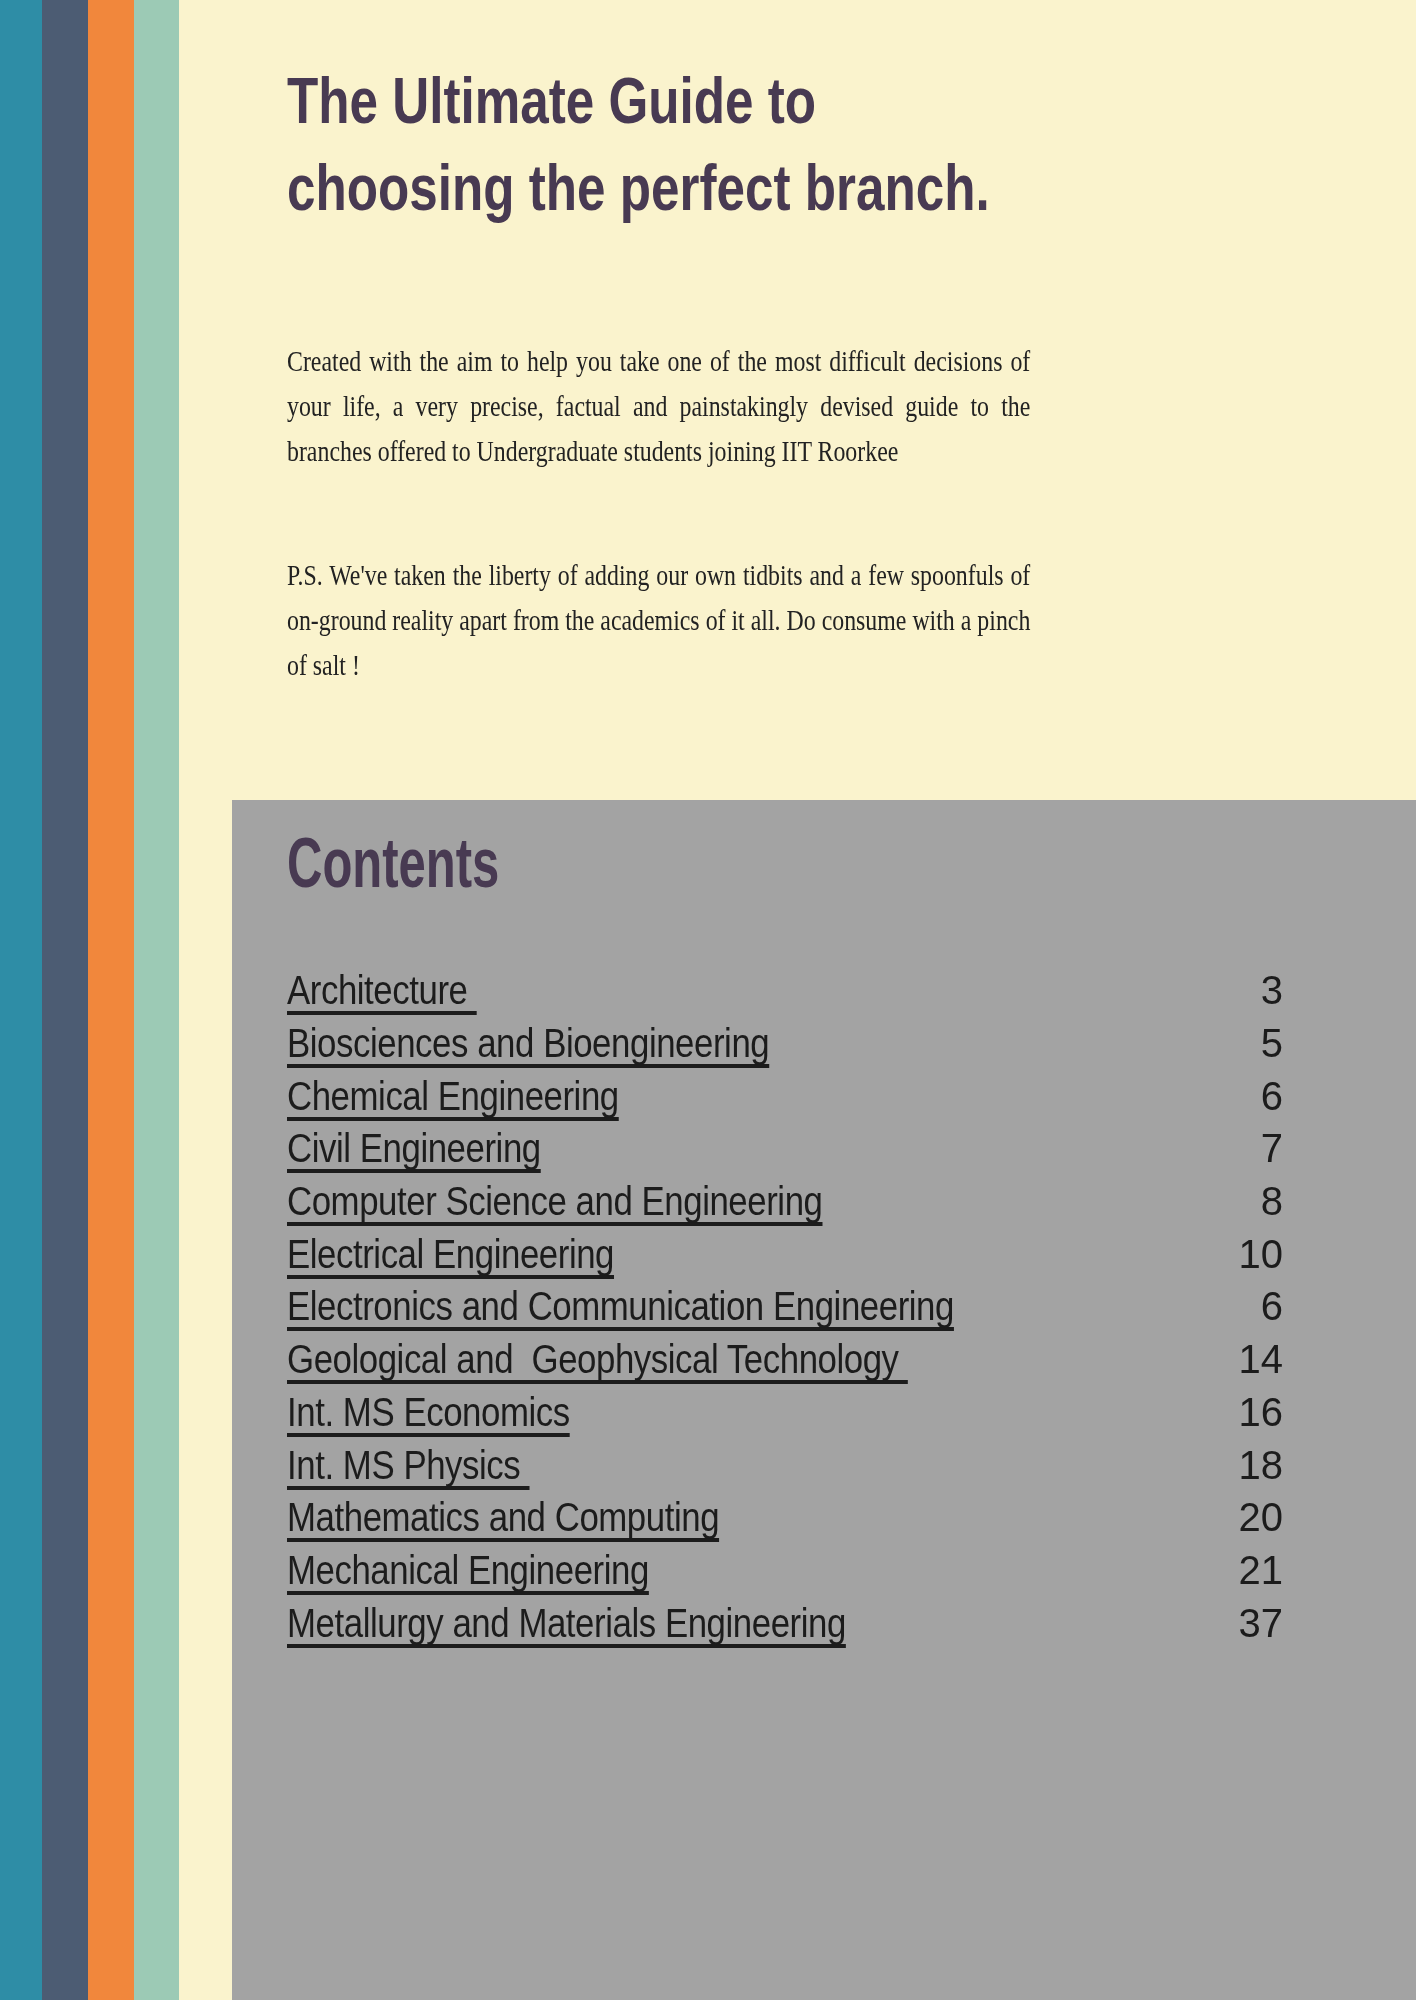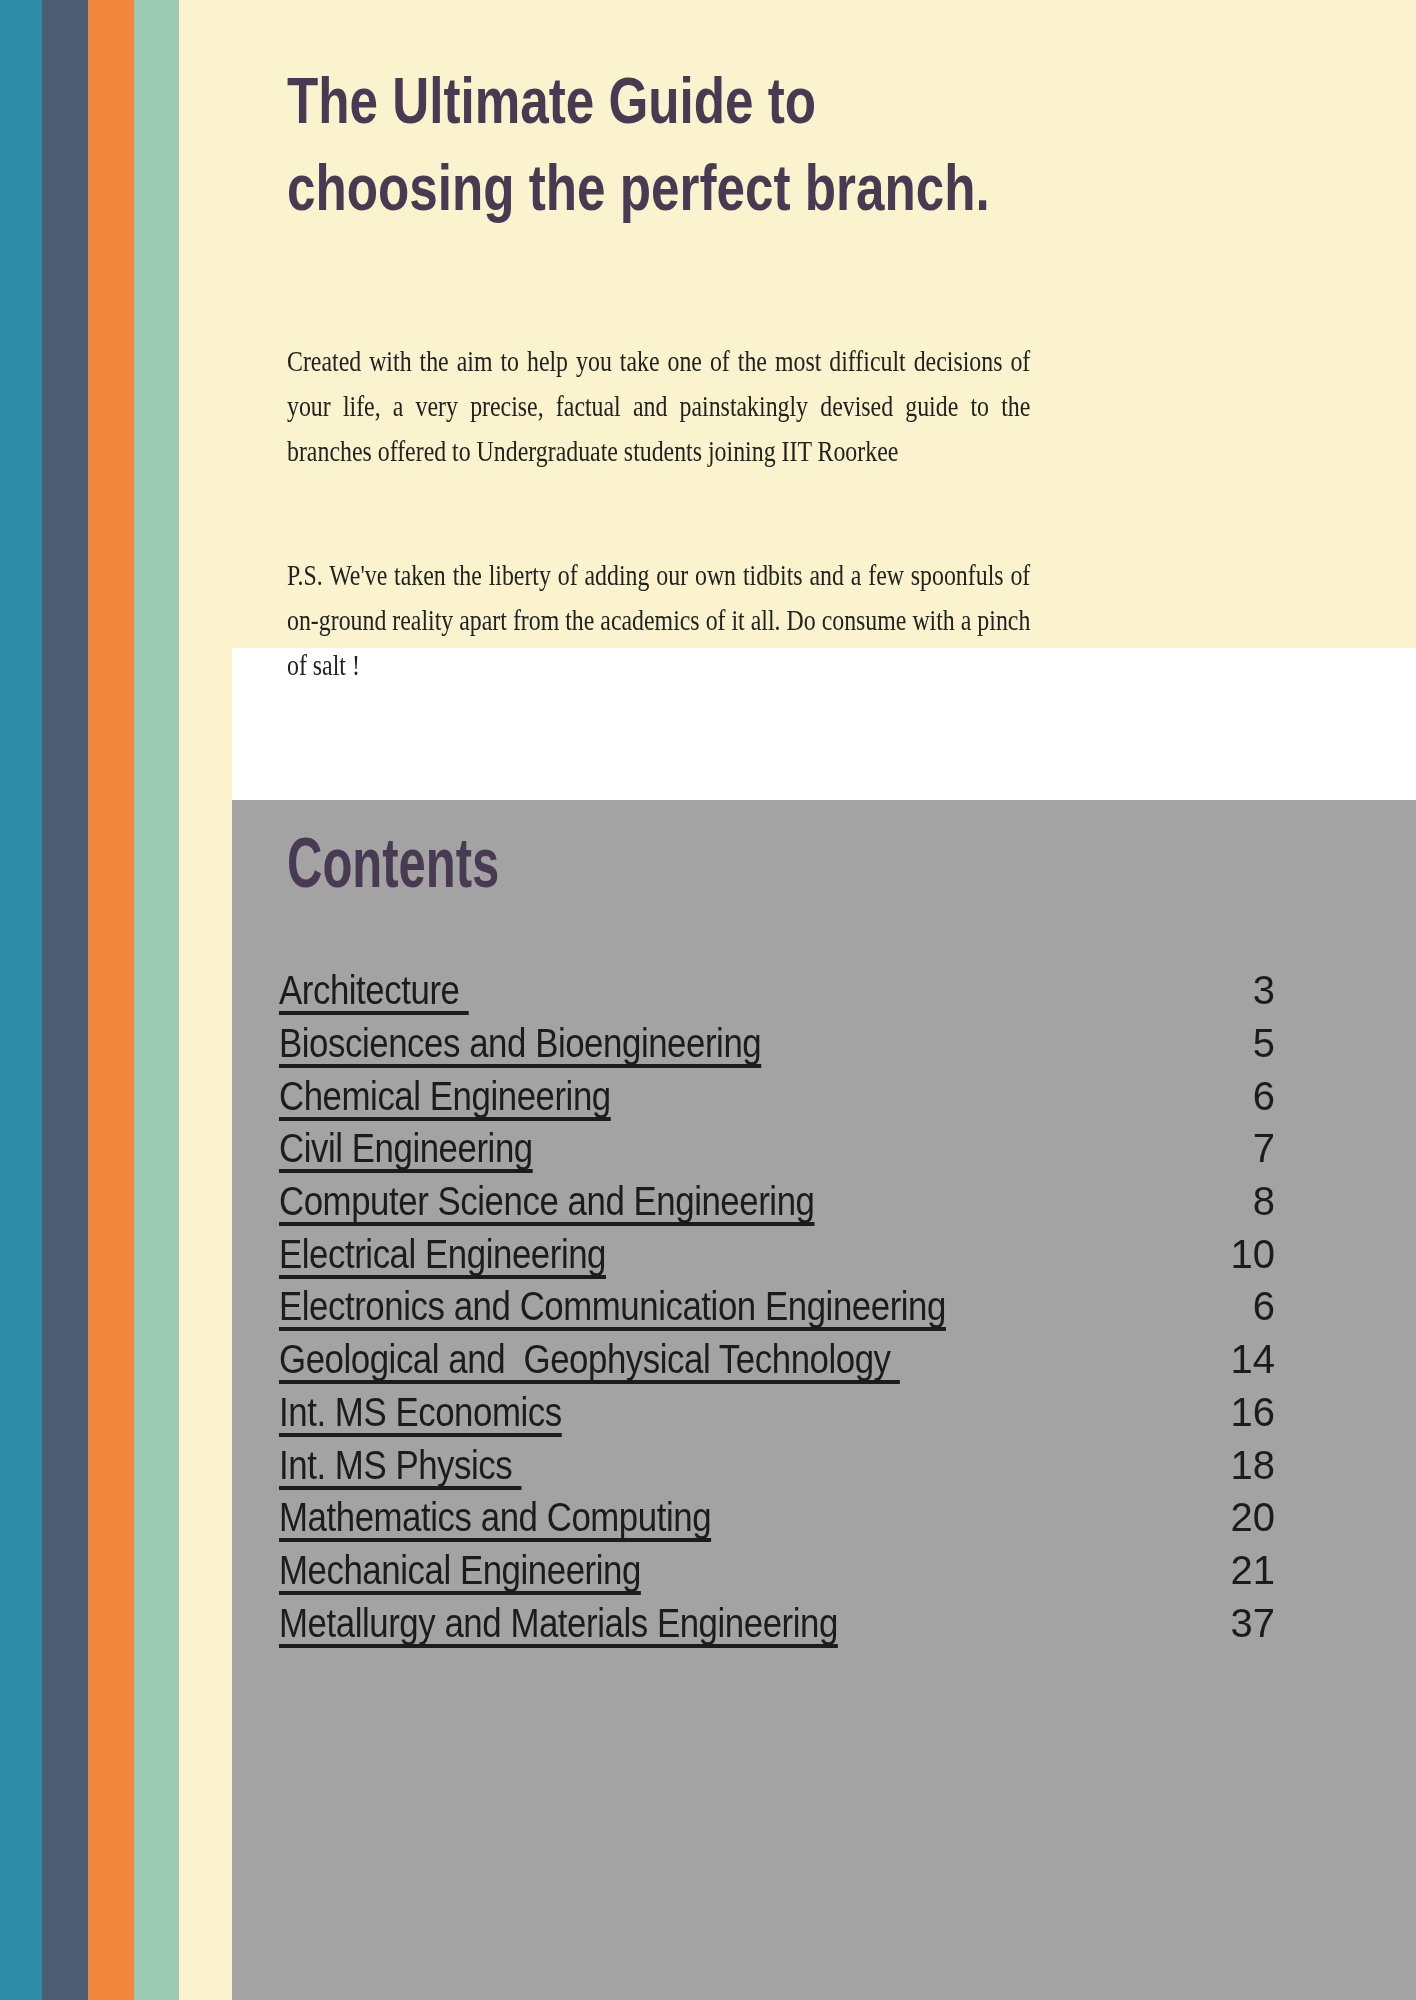--- a/index.html
+++ b/index.html
@@ -16,21 +16,21 @@
   .stripe-teal   { left: 0;   width: 42px; background: #2e8da6; }
   .stripe-slate  { left: 42px;  width: 46px; background: #4c5c73; }
   .stripe-orange { left: 88px;  width: 46px; background: #f1873c; }
   .stripe-sage   { left: 134px; width: 45px; background: #9ccab5; }
   .stripe-cream  { left: 179px; width: 53px; background: #faf3cd; }
 
   
   .cover-header {
     position: absolute;
     left: 179px; top: 0;
-    width: 1237px; height: 648px;
+    width: 1237px; height: 800px;
     background: #faf3cd;
   }
   .page-title {
     position: absolute;
     left: 108px; top: 58px;            
     margin: 0;
     color: #483a52;
     font-size: 64px;
     line-height: 87px;
     font-weight: bold;
@@ -70,21 +70,21 @@
     color: #483a52;
     font-size: 70px;
     line-height: 74px;
     font-weight: bold;
     white-space: nowrap;
     transform: scaleX(0.70);
     transform-origin: 0 0;
   }
   .toc {
     position: absolute;
-    left: 47px; top: 164px;             
+    left: 55px; top: 164px;             
     width: 996px;
   }
   .toc-row {
     display: flex;
     justify-content: space-between;
     align-items: center;
     height: 52.7px;
   }
   .toc-link {
     display: inline-block;

